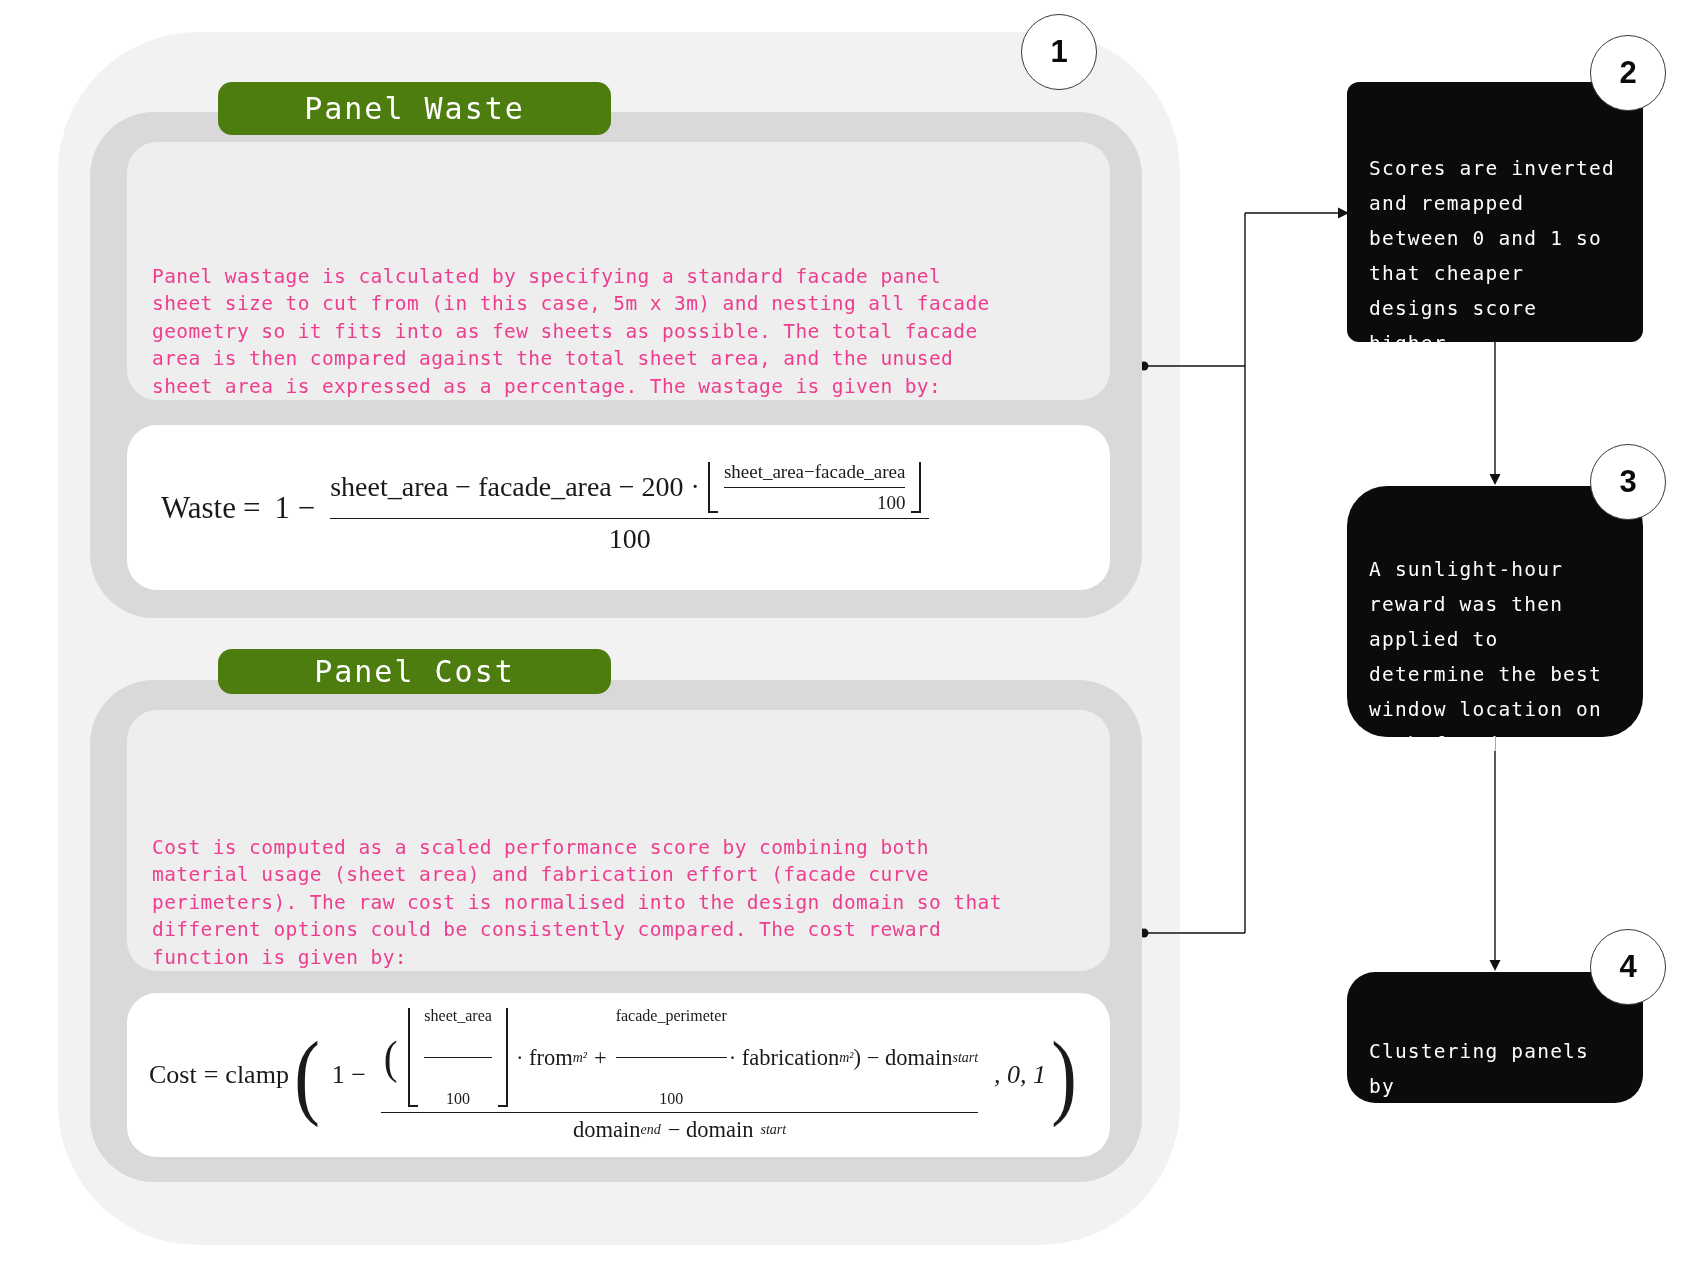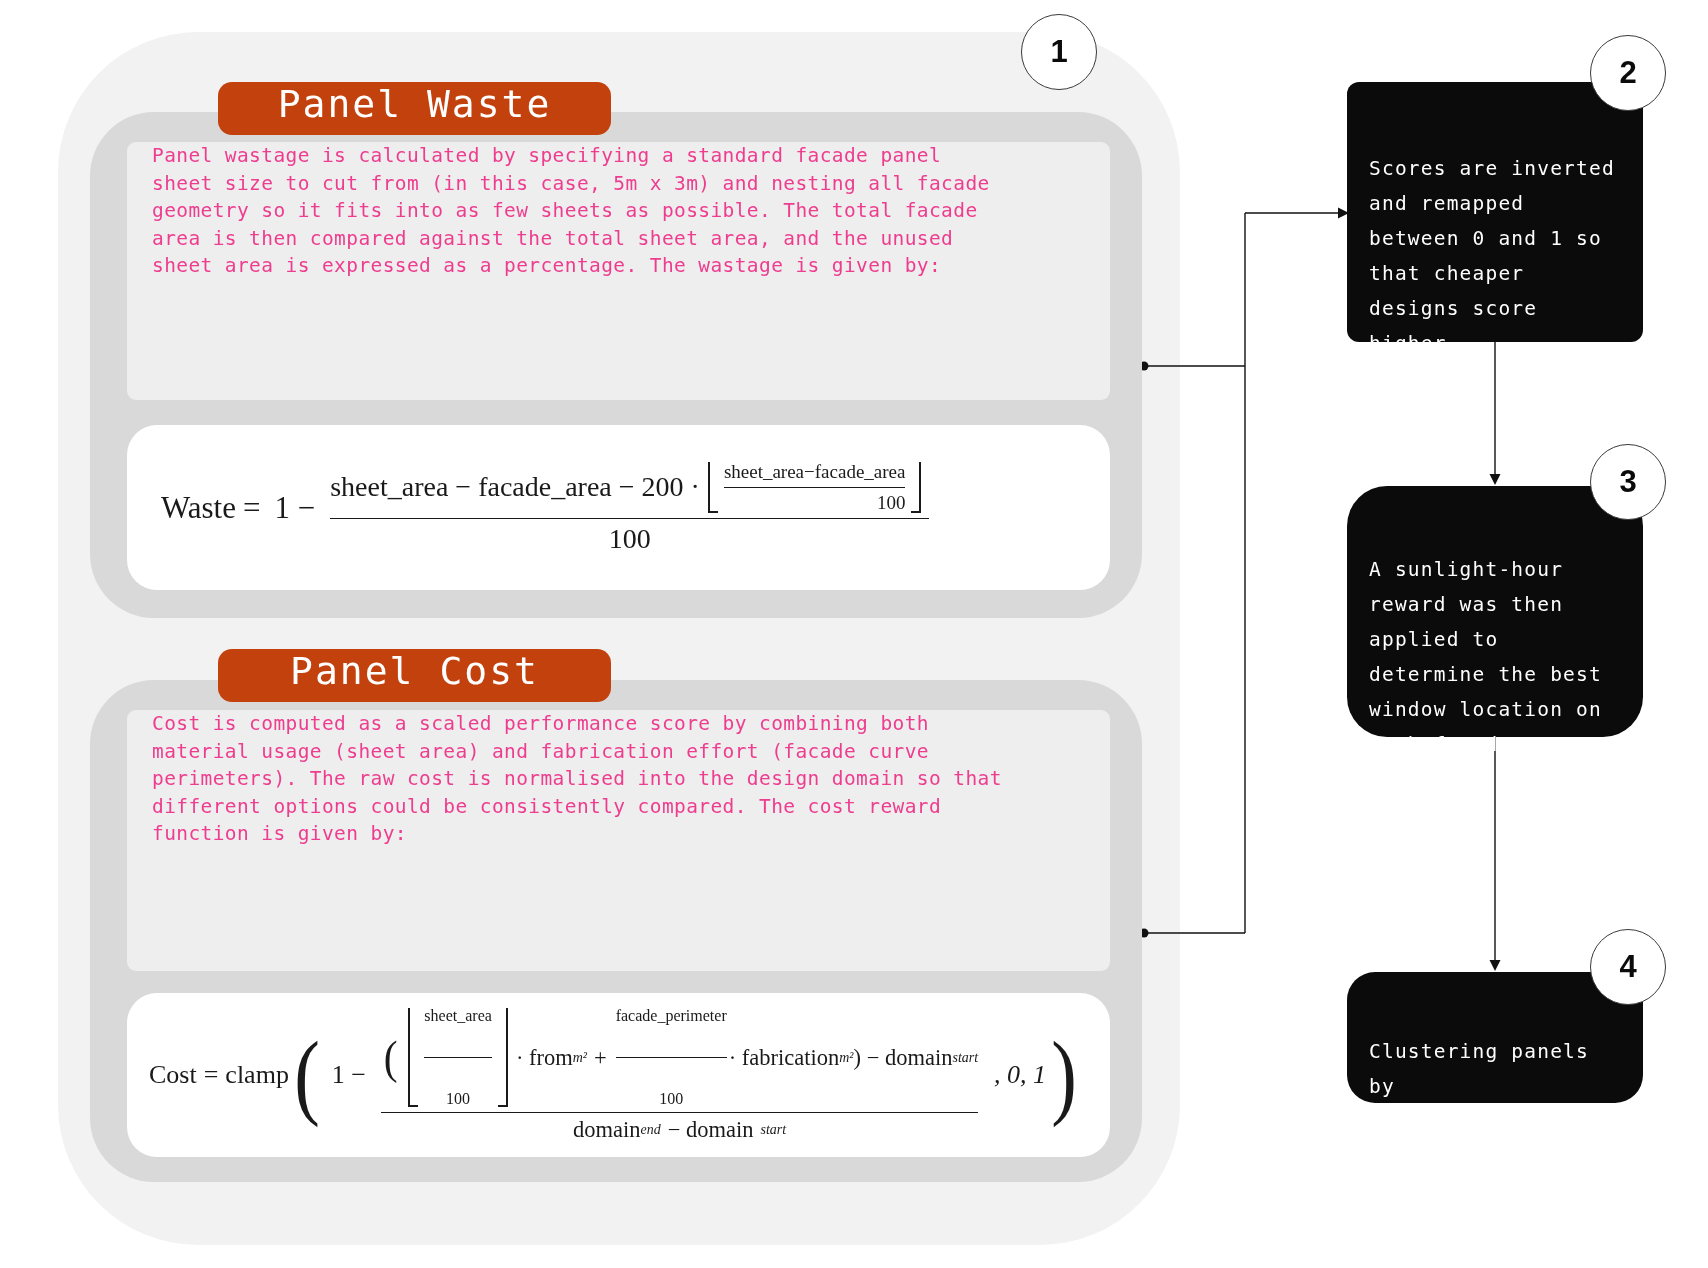--- a/index.html
+++ b/index.html
@@ -11,32 +11,32 @@
   
   .outer-container{left:58px;top:32px;width:1122px;height:1213px;background:#f2f2f2;
                    border-radius:140px;z-index:1;}
 
   
   .card{background:#d9d9d9;border-radius:64px;z-index:2;}
   .card-waste{left:90px;top:112px;width:1052px;height:506px;}
   .card-cost{left:90px;top:680px;width:1052px;height:502px;}
 
   
-  .desc-panel{background:#eeeeee;border-radius:9px;z-index:3;display:flex;align-items:flex-start;
+  .desc-panel{background:#eeeeee;border-radius:30px;z-index:3;display:flex;align-items:flex-end;
               box-sizing:border-box;padding-left:25px;padding-right:8px;}
   .desc-waste{left:127px;top:142px;width:983px;height:258px;}
   .desc-cost{left:127px;top:710px;width:983px;height:261px;}
   .desc-text{color:#ee3d8f;font-size:19.5px;line-height:27.5px;letter-spacing:0.4px;
              white-space:pre-line;}
 
   
-  .pill{background:#c2410c;border-radius:14px;z-index:4;display:flex;align-items:flex-start;
-        justify-content:center;color:#ffffff;font-size:38px;letter-spacing:2px;}
+  .pill{background:#4d7c0f;border-radius:14px;z-index:4;display:flex;align-items:center;
+        justify-content:center;color:#ffffff;font-size:30px;letter-spacing:2px;}
   .pill-waste{left:218px;top:82px;width:393px;height:53px;}
-  .pill-cost{left:218px;top:649px;width:393px;height:53px;}
+  .pill-cost{left:218px;top:649px;width:393px;height:45px;}
 
   
   .formula-box{background:#ffffff;border-radius:30px;z-index:3;display:flex;align-items:center;
                box-sizing:border-box;}
   .fbox-waste{left:127px;top:425px;width:983px;height:165px;padding-left:34px;}
   .fbox-cost{left:127px;top:993px;width:983px;height:164px;padding-left:22px;}
 
   
   .formula{display:flex;align-items:center;font-family:"Liberation Serif", serif;color:#1a1a1a;
            white-space:nowrap;}

